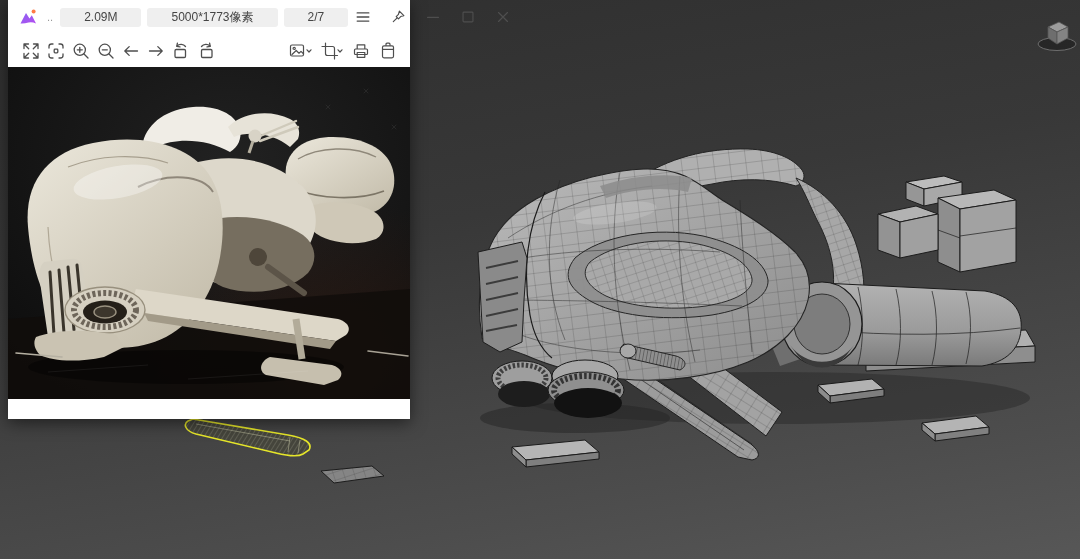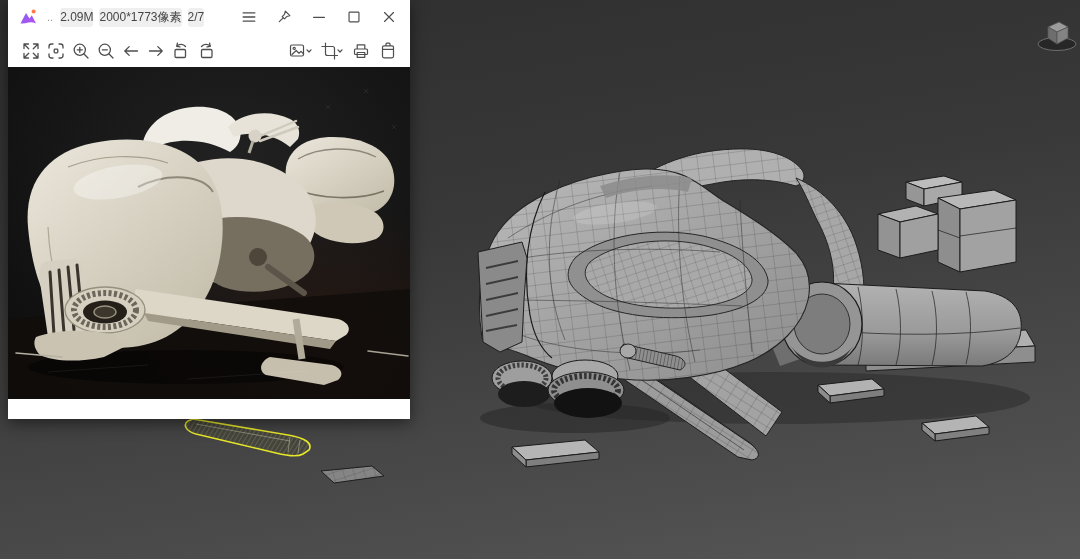--- a/index.html
+++ b/index.html
@@ -6,21 +6,21 @@
   html,body { width:1080px; height:559px; overflow:hidden; font-family:"Liberation Sans",sans-serif; }
   .stage { position:relative; width:1080px; height:559px; overflow:hidden;
            background:linear-gradient(170deg,#2e2e2e 0%,#383838 40%,#4d4d4d 82%,#575757 100%); }
   .scene { position:absolute; inset:0; }
   .viewcube-wrap { position:absolute; left:1032px; top:14px; }
   .viewer-window { position:absolute; left:8px; top:0; width:402px; height:419px; background:#fff;
                    box-shadow:0 4px 16px rgba(0,0,0,.5); display:flex; flex-direction:column; border-radius:0 0 2px 2px; }
   .titlebar { height:34px; display:flex; align-items:center; padding:0 12px 0 10px; gap:6px; flex:none; }
   .logo { display:flex; align-items:center; }
   .file-label { font-size:11px; color:#9a9a9a; margin:0 1px; }
-  .badge { font-size:12px; color:#454545; background:#efefef; border-radius:3px; padding:2px 0; line-height:1.25; white-space:nowrap; }
+  .badge { font-size:12px; color:#454545; background:#efefef; border-radius:3px; padding:2px 24px; line-height:1.25; white-space:nowrap; }
   .win-controls { margin-left:auto; display:flex; align-items:center; gap:17px; color:#565656; }
   .icon-btn { background:none; border:none; padding:0; display:flex; align-items:center; justify-content:center; cursor:pointer; color:#4e4e4e; }
   .toolbar { height:33px; display:flex; align-items:center; padding:0 12px 0 13px; flex:none; }
   .tool-group-left { display:flex; gap:5px; }
   .tool-group-right { margin-left:auto; display:flex; gap:7px; }
   .image-area { width:402px; height:332px; background:#0c0c0c; flex:none; cursor:grab; }
   .image-area svg { display:block; }
   .window-footer { flex:1; background:#ffffff; }
   svg { overflow:visible; }
 </style>
@@ -192,21 +192,21 @@
             <stop offset="0" stop-color="#8a63f2"></stop>
                 <stop offset="1" stop-color="#b44df0"></stop>
           </linearGradient>
             </defs>
           <path d="M2.5,16.5 L8,6 L11.5,11.5 L13.8,8.2 L18,16.5 Q14,14.8 10.5,15.6 Q6,16.8 2.5,16.5 Z" fill="url(#logoG)"></path>
           <circle cx="15.6" cy="4.6" r="2" fill="#ff7a45"></circle>
         </svg>
       </span>
       <span class="file-label">..</span>
       <span class="badge">2.09M</span>
-      <span class="badge">2000*1773像素</span>
+      <span class="badge">5000*1773像素</span>
       <span class="badge">2/7</span>
 
       <div class="win-controls">
         <button class="icon-btn">
           <svg width="18" height="18" viewBox="0 0 20 20" stroke="currentColor" stroke-width="1.4" fill="none" stroke-linecap="round">
               <path d="M3.5,5.5 H16.5 M3.5,10 H16.5 M3.5,14.5 H16.5"></path>
             </svg>
         </button>
         <button class="icon-btn">
           <svg width="18" height="18" viewBox="0 0 20 20" stroke="currentColor" stroke-width="1.3" fill="none" stroke-linejoin="round" stroke-linecap="round">

